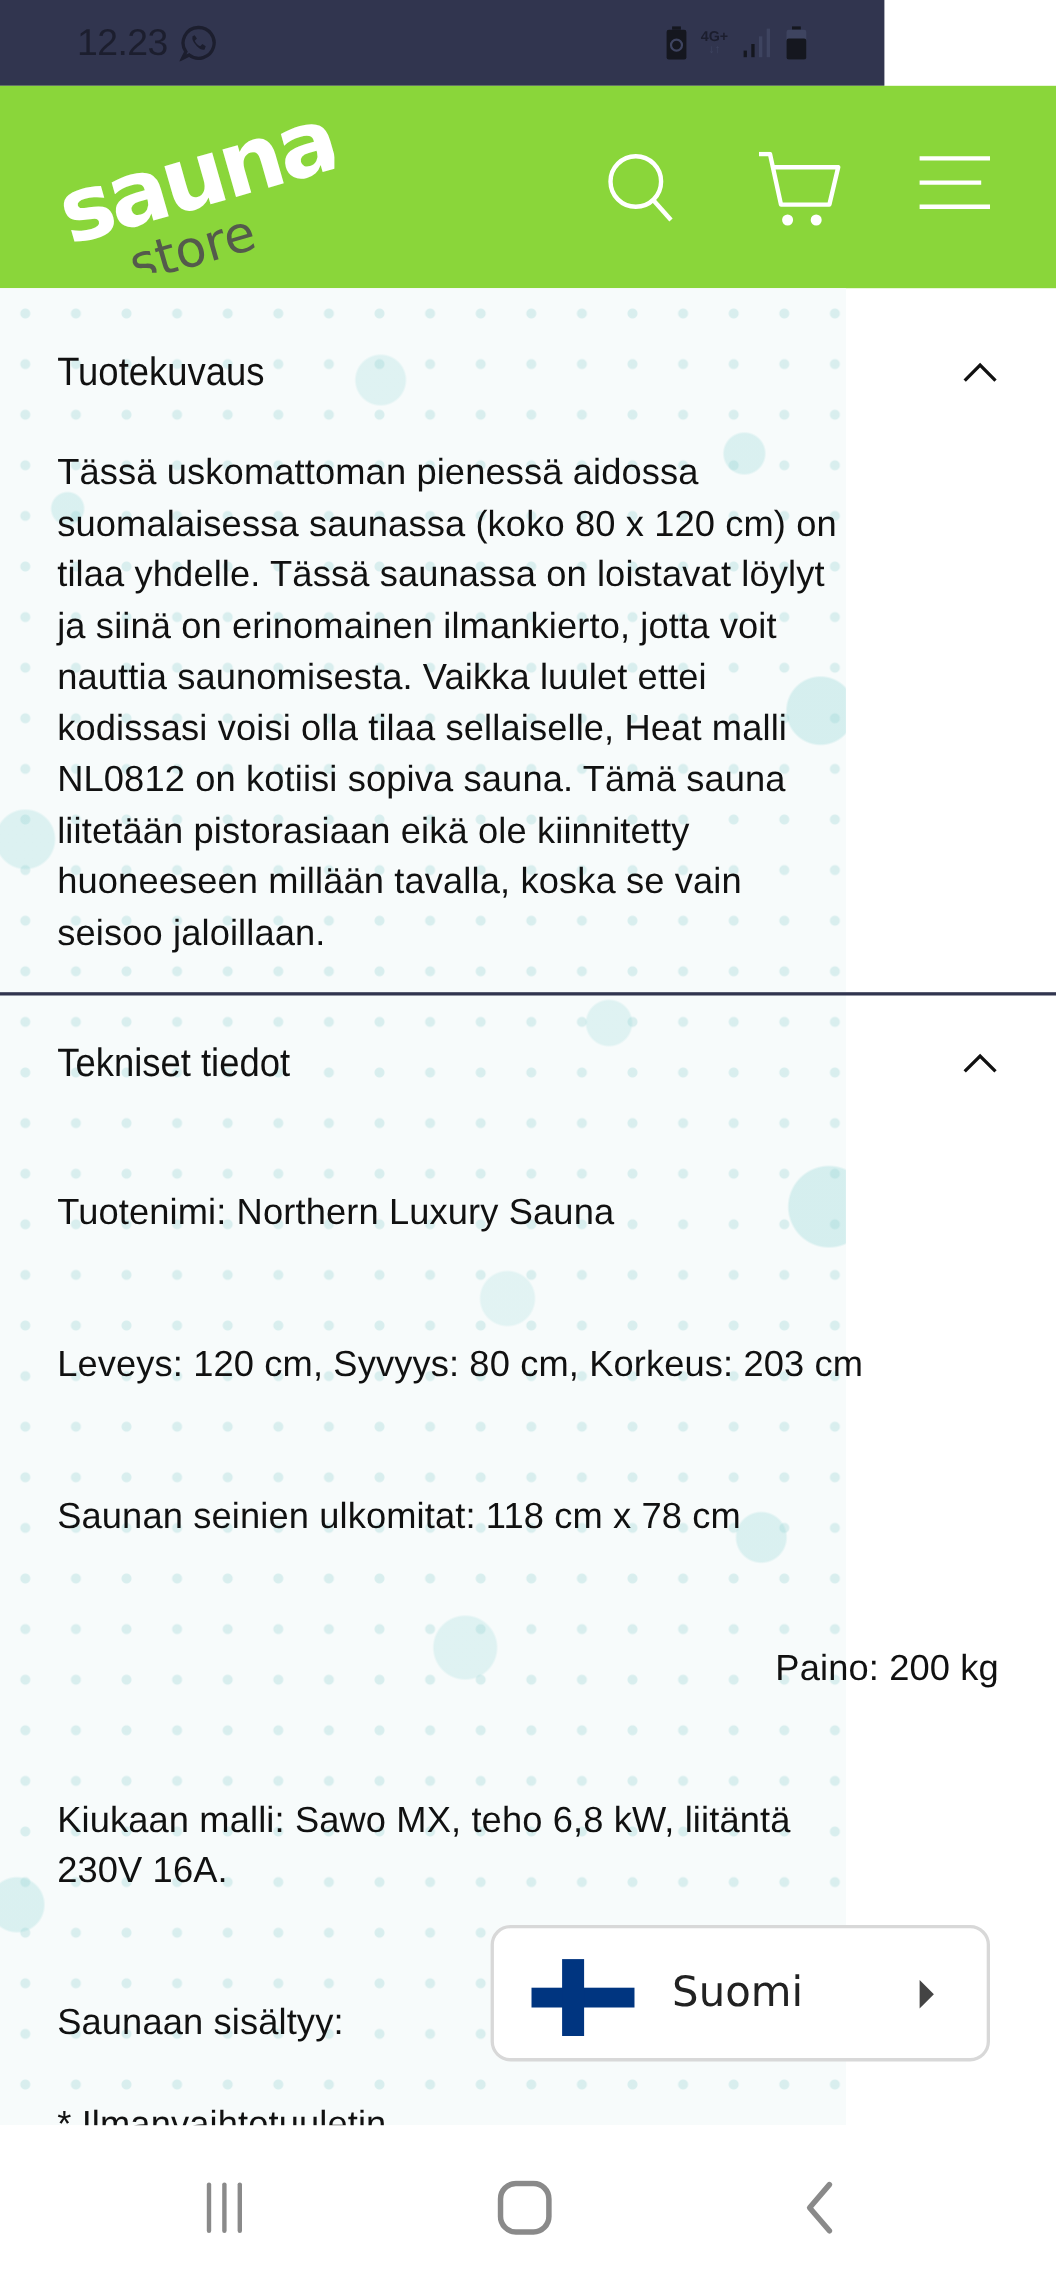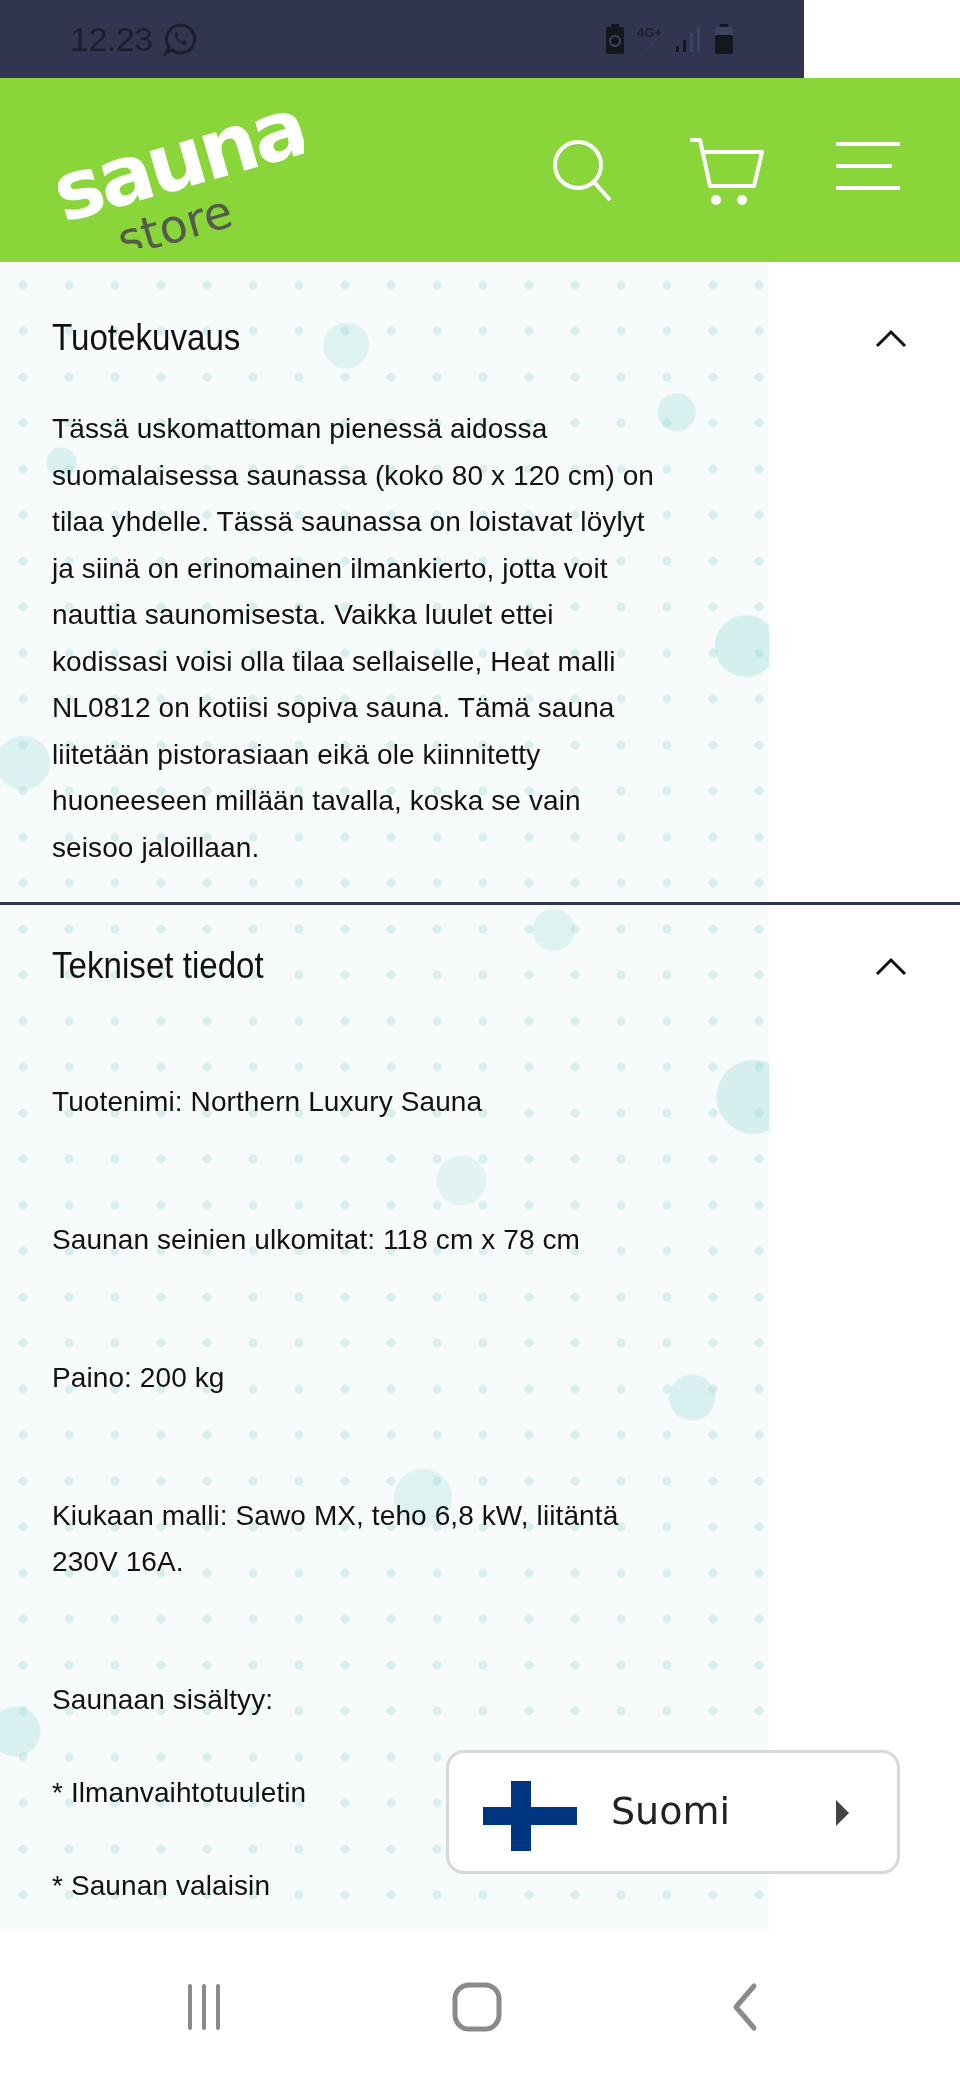--- a/index.html
+++ b/index.html
@@ -62,21 +62,21 @@
     display: flex; align-items: center; justify-content: space-between;
     padding: 0 52px; height: 60px; cursor: pointer;
   }
   .section-title {
     font-family: "Liberation Sans", sans-serif;
     font-size: 36px; color: #111; transform: scaleX(0.92); transform-origin: left center;
   }
   .chev { width: 34px; height: 22px; }
   .body-text {
     font-family: "Liberation Sans", sans-serif;
-    font-size: 28px; line-height: 46.5px; color: #111;
+    font-size: 33px; line-height: 46.5px; color: #111;
     padding: 0 52px;
     white-space: pre-line;
     letter-spacing: 0.1px;
   }
   .divider {
     position: absolute; left: 0; top: 640px; width: 960px; height: 3px;
     background: #31354f;
   }
   .spec-para { margin: 0; }
 
@@ -194,22 +194,23 @@
 
   <section class="section" style="top: 674px;">
     <div class="section-head">
       <span class="section-title">Tekniset tiedot</span>
       <svg class="chev" viewBox="0 0 34 22">
         <polyline points="3,19 17,5 31,19" fill="none" stroke="#111" stroke-width="3"></polyline>
       </svg>
     </div>
     <div class="body-text" style="margin-top: 36px;">
       <p class="spec-para">Tuotenimi: Northern Luxury Sauna</p>
+      <p class="spec-para" style="margin-top: 45px;">Leveys: 120 cm, Syvyys: 80 cm, Korkeus: 203 cm</p>
       <p class="spec-para" style="margin-top: 45px;">Saunan seinien ulkomitat: 118 cm x 78 cm</p>
-      <p class="spec-para" style="margin-top: 45px;">Paino: 200 kg</p>
+      <p class="spec-para" style="margin-top: 45px; text-align: right;">Paino: 200 kg</p>
       <p class="spec-para" style="margin-top: 45px;">Kiukaan malli: Sawo MX, teho 6,8 kW, liitäntä
 230V 16A.</p>
       <p class="spec-para" style="margin-top: 45px;">Saunaan sisältyy:</p>
       <p class="spec-para">* Ilmanvaihtotuuletin</p>
       <p class="spec-para">* Saunan valaisin</p>
       
       
       
       
       

